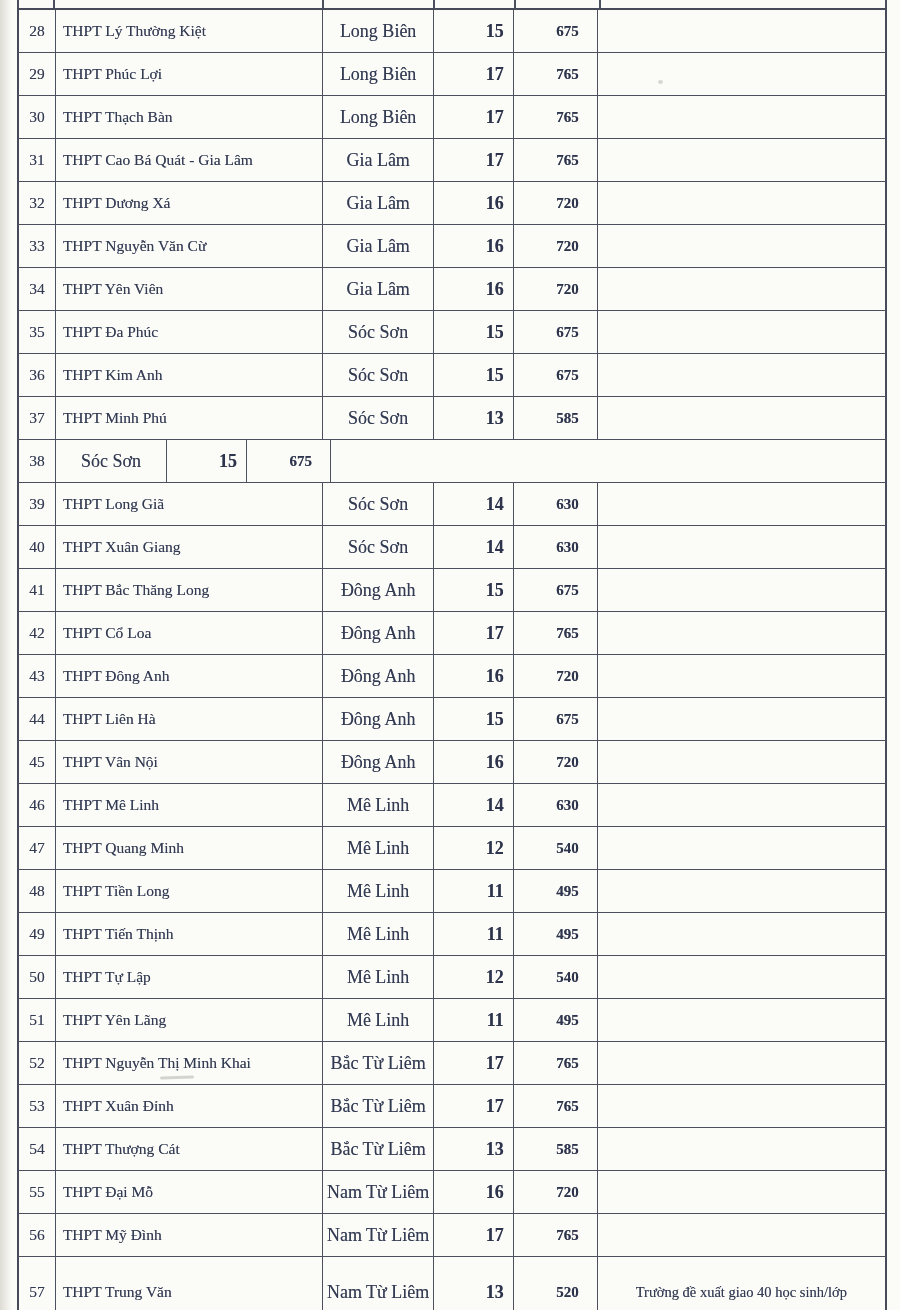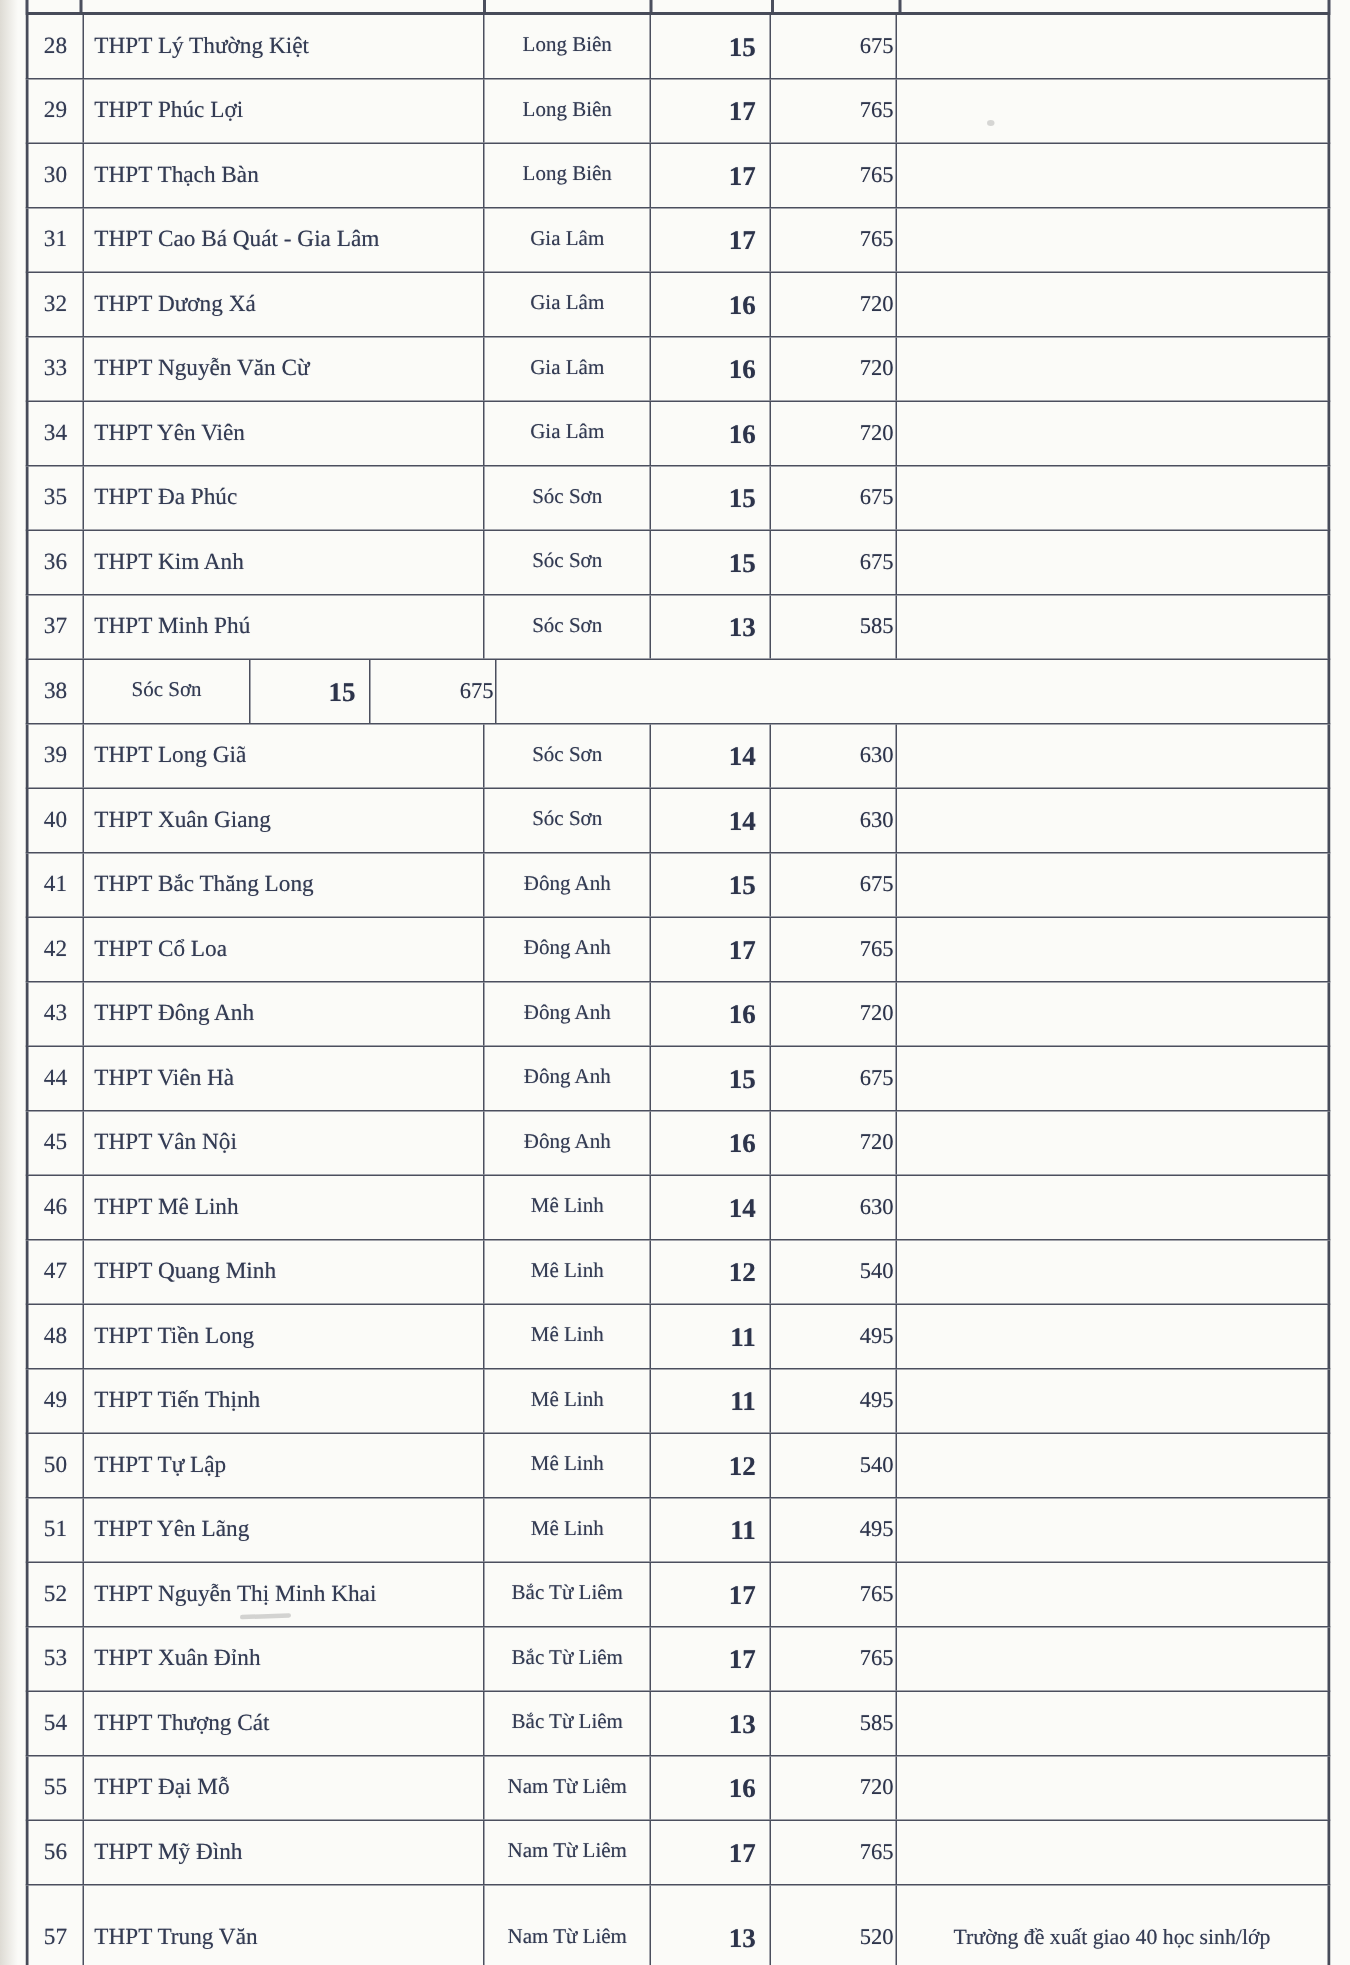--- a/index.html
+++ b/index.html
@@ -60,23 +60,23 @@
     border-right: 1.7px solid #4b4f5e;
     color: #333b53;
     font-size: 15.5px;
     text-shadow: 0 0 0.5px rgba(51,59,83,0.55);
     overflow: hidden;
     white-space: nowrap;
   }
   .cell:last-child { border-right: none; }
   .c-no       { width: 37px;  justify-content: center; }
   .c-school   { width: 268px; justify-content: flex-start; padding-left: 7px; }
-  .c-district { width: 111px; justify-content: center; font-size: 14px; }
+  .c-district { width: 111px; justify-content: center; font-size: 18px; }
   .c-classes  { width: 80px;  justify-content: flex-end; padding-right: 9px;  font-weight: 700; font-size: 18px; color: #2d344b; }
-  .c-students { width: 84px;  justify-content: flex-end; padding-right: 1px; font-weight: 400; font-size: 15px; color: #2d344b; }
+  .c-students { width: 84px;  justify-content: flex-end; padding-right: 18px; font-weight: 700; font-size: 15px; color: #2d344b; }
   .c-note     { width: 288px; justify-content: center; font-size: 14.5px; padding: 0 6px; }
   
   .artifact { position: absolute; pointer-events: none; }
   .artifact.dash {
     left: 160px; top: 1076px; width: 34px; height: 3px;
     background: rgba(128,128,128,0.32); border-radius: 2px;
     transform: rotate(-2deg);
   }
   .artifact.dot {
     left: 658px; top: 80px; width: 5px; height: 4px;
@@ -223,21 +223,21 @@
         <div class="t-row">
     <div class="cell c-no">43</div>
     <div class="cell c-school">THPT Đông Anh</div>
     <div class="cell c-district">Đông Anh</div>
     <div class="cell c-classes">16</div>
     <div class="cell c-students">720</div>
     <div class="cell c-note"></div>
   </div>
         <div class="t-row">
     <div class="cell c-no">44</div>
-    <div class="cell c-school">THPT Viên Hà</div>
+    <div class="cell c-school">THPT Liên Hà</div>
     <div class="cell c-district">Đông Anh</div>
     <div class="cell c-classes">15</div>
     <div class="cell c-students">675</div>
     <div class="cell c-note"></div>
   </div>
         <div class="t-row">
     <div class="cell c-no">45</div>
     <div class="cell c-school">THPT Vân Nội</div>
     <div class="cell c-district">Đông Anh</div>
     <div class="cell c-classes">16</div>

